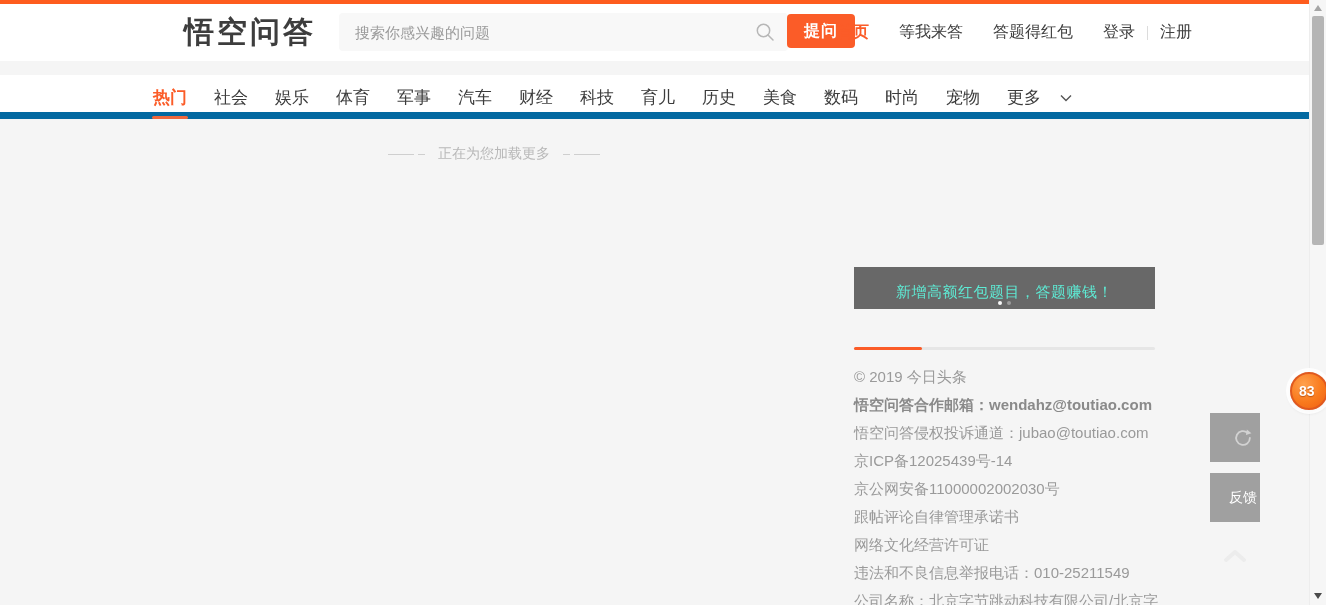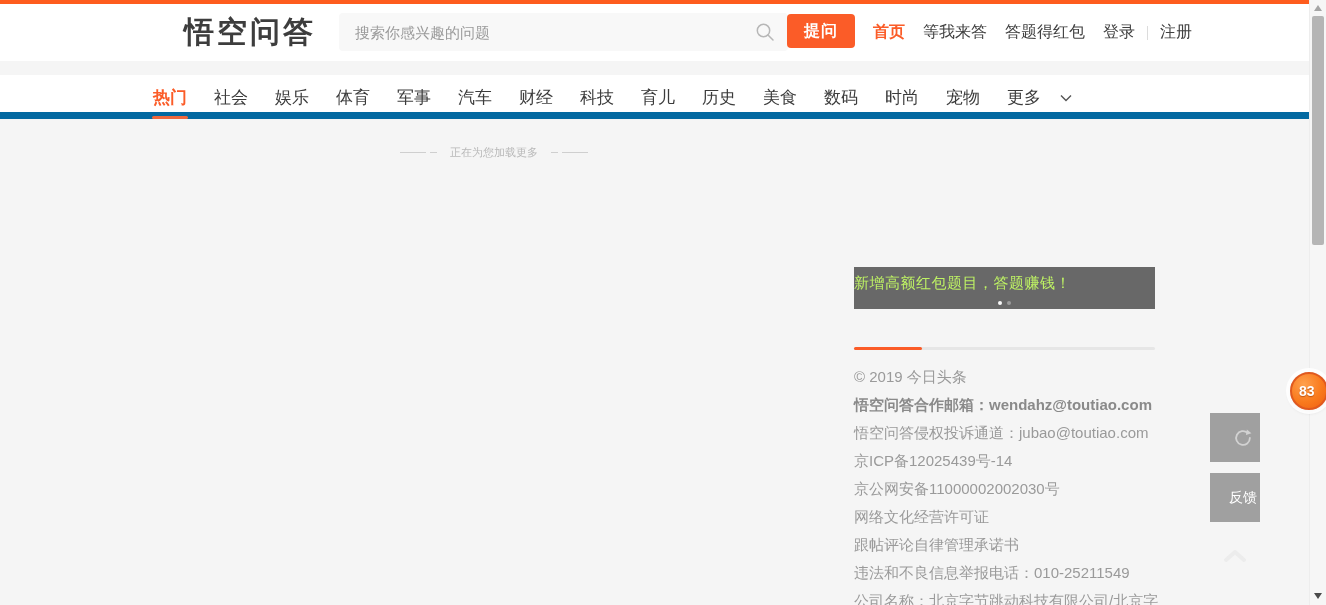--- a/index.html
+++ b/index.html
@@ -21,47 +21,47 @@
     width:100%; height:100%; border:none; outline:none; background:transparent;
     padding:0 44px 0 16px; font-size:15px; color:#555;
     font-family:"Liberation Sans","DejaVu Sans",sans-serif;
   }
   .search-box input::placeholder { color:#9b9b9b; }
   .search-icon { position:absolute; right:12px; top:8px; width:22px; height:22px; cursor:pointer; }
   .ask-btn { position:absolute; left:598px; top:10px; width:68px; height:34px; background:#fb5c28; color:#fff;
     border:none; border-radius:4px; font-size:16px; font-weight:bold; cursor:pointer; letter-spacing:1px;
     font-family:"Liberation Sans","DejaVu Sans",sans-serif; }
   .header-nav { position:absolute; right:0; top:0; height:57px; display:flex; align-items:center; }
-  .header-nav .hn-item { font-size:16px; color:#404040; margin-left:18px; cursor:pointer; white-space:nowrap; }
+  .header-nav .hn-item { font-size:16px; color:#404040; margin-left:30px; cursor:pointer; white-space:nowrap; }
   .header-nav .hn-item.active { color:#fb5c28; font-weight:bold; }
   .hn-divider { width:1px; height:14px; background:#dcdcdc; margin-left:12px; }
   .hn-divider + .hn-item { margin-left:12px; }
 
   
   .cat-nav { position:absolute; left:0; top:75px; width:1309px; height:44px; background:#fff; border-bottom:7px solid #0369a1; z-index:4; }
   .cat-row { display:flex; align-items:stretch; height:44px; }
   .cat-item { position:relative; font-size:17px; color:#3c3c3c; margin-right:27px; cursor:pointer;
     display:flex; align-items:center; white-space:nowrap; }
   .cat-item.active { color:#fb5c28; font-weight:bold; }
   .cat-item.active::after { content:""; position:absolute; left:-1px; right:-1px; bottom:0; height:3px; background:#f0683c; border-radius:2px; }
   .cat-more { display:flex; align-items:center; gap:19px; }
   .cat-more svg { margin-top:2px; }
 
   
   .content { position:absolute; left:0; top:105px; width:1309px; height:500px; }
   .loading-row { position:absolute; left:0; top:40px; width:682px; display:flex; align-items:center; justify-content:center; }
   .loading-row .dash { display:inline-block; width:26px; height:1px; background:#cfcfcf; }
   .loading-row .dash.inner { width:7px; }
   .loading-row .gap { width:4px; }
-  .loading-text { font-size:11px; color:#b8b8b8; margin:0 13px; }
+  .loading-text { font-size:14px; color:#b8b8b8; margin:0 13px; }
 
   
   .sidebar { position:absolute; left:701px; top:0; width:301px; }
   .banner { position:absolute; left:0; top:162px; width:301px; height:42px; background:#686868; cursor:pointer; }
-  .banner-text { width:100%; text-align:left; color:#bef264; font-size:15px; padding-top:7px; letter-spacing:0.5px; }
+  .banner-text { width:100%; text-align:center; color:#5eead4; font-size:15px; padding-top:16px; letter-spacing:0.5px; }
   .banner-dots { position:absolute; left:0; right:0; bottom:4px; display:flex; justify-content:center; gap:5px; }
   .bdot { width:4px; height:4px; border-radius:50%; background:rgba(255,255,255,0.95); cursor:pointer; }
   .bdot.dim { background:rgba(255,255,255,0.35); }
   .side-divider { position:absolute; left:0; top:242px; width:301px; height:3px; background:#e6e6e6; border-radius:2px; }
   .side-divider .seg { width:68px; height:3px; background:#fb5c28; border-radius:2px; }
   .side-footer { position:absolute; left:0; top:258px; width:320px; }
   .sf-line { font-size:15px; color:#9a9a9a; line-height:28px; white-space:nowrap; }
   .sf-line.bold { font-weight:bold; color:#8a8a8a; }
 
   
@@ -172,22 +172,22 @@
       <div class="side-divider">
         <div class="seg"></div>
       </div>
 
       <div class="side-footer">
         <div class="sf-line">© 2019 今日头条</div>
         <div class="sf-line bold">悟空问答合作邮箱：wendahz@toutiao.com</div>
         <div class="sf-line">悟空问答侵权投诉通道：jubao@toutiao.com</div>
         <div class="sf-line">京ICP备12025439号-14</div>
         <div class="sf-line">京公网安备11000002002030号</div>
+        <div class="sf-line">跟帖评论自律管理承诺书</div>
         <div class="sf-line">网络文化经营许可证</div>
-        <div class="sf-line">跟帖评论自律管理承诺书</div>
         <div class="sf-line">违法和不良信息举报电话：010-25211549</div>
         <div class="sf-line">公司名称：北京字节跳动科技有限公司/北京字</div>
       </div>
 
     </div>
   </div>
 </div>
 
 <div class="badge">
   <span>83</span>

